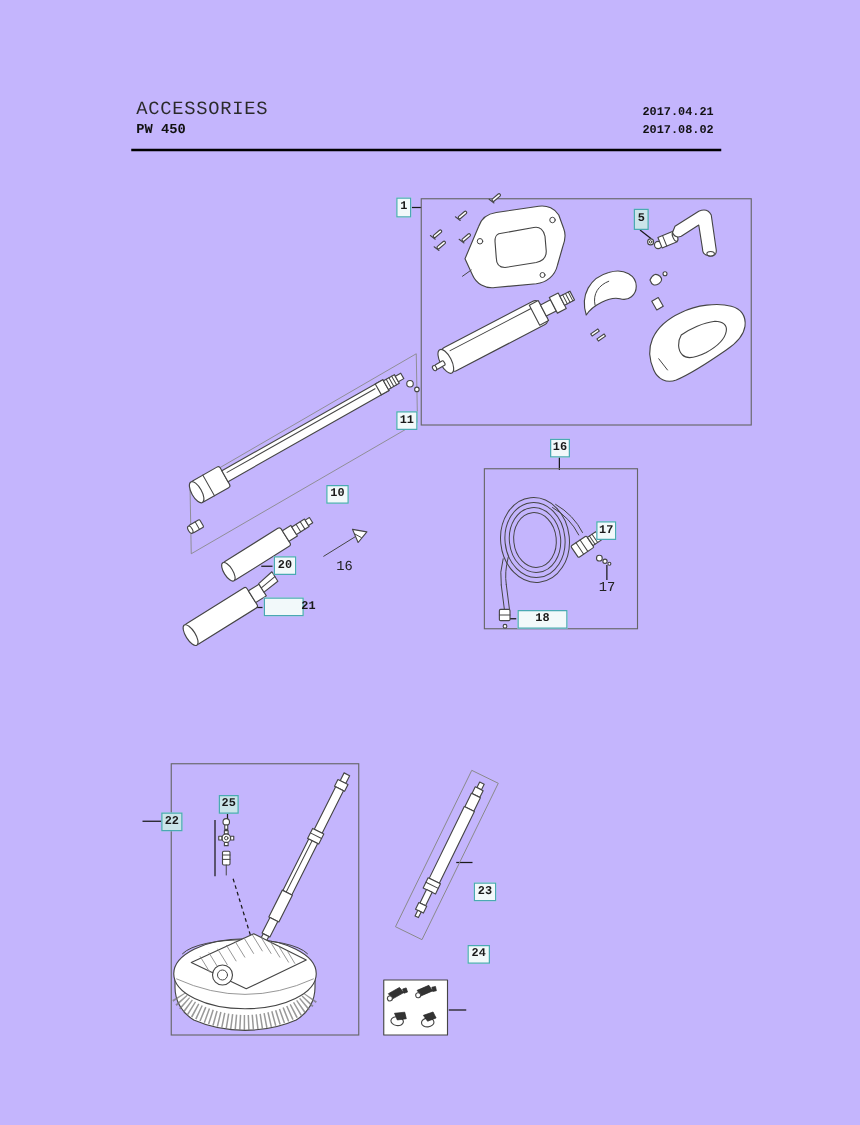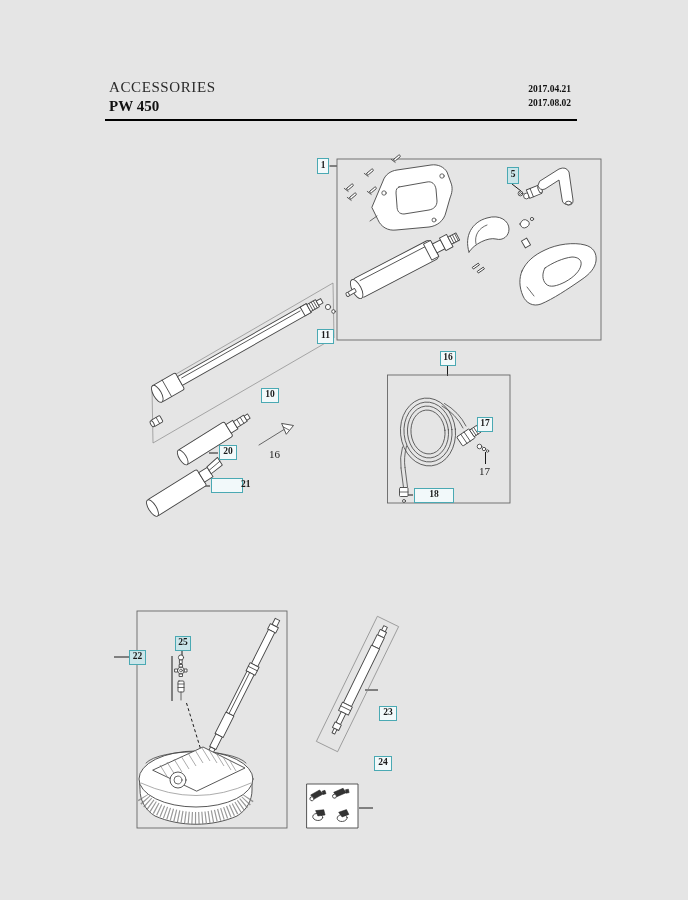--- a/index.html
+++ b/index.html
@@ -1,19 +1,19 @@
 <!DOCTYPE html>
 <html><head>
 <meta charset="utf-8">
 <style>
   html,body{margin:0;padding:0;background:#fff;}
-  .page{position:relative;width:688px;height:900px;background:#e5e5e5;overflow:hidden;
-        font-family:Liberation Serif, serif;}
+  .page{position:relative;width:688px;height:900px;background:#c4b5fd;overflow:hidden;
+        font-family:Liberation Mono, monospace;}
   .hdr-title{position:absolute;left:109px;top:79px;font-size:15px;letter-spacing:.6px;color:#2a2a2a;}
-  .hdr-model{position:absolute;left:109px;top:98px;font-size:15px;font-weight:700;color:#111;}
+  .hdr-model{position:absolute;left:109px;top:98px;font-size:11px;font-weight:700;color:#111;}
   .hdr-date{position:absolute;width:120px;text-align:right;right:117px;font-size:9.5px;font-weight:700;color:#111;}
   .d1{top:84px;text-align:right;} .d2{top:98px;}
   .rule{position:absolute;left:105px;top:119px;width:472px;height:2px;background:#000;}
   .co{position:absolute;box-sizing:border-box;height:15px;border:1.8px solid #4aa9b3;background:#f2f9fa;
       color:#1a1a1a;font-size:9.5px;font-weight:700;line-height:11px;text-align:center;padding:0 1px;}
   .co.tint{background:#cbe5e9;}
   .plain{position:absolute;font-size:11px;color:#222;}
   svg.canvas{position:absolute;left:0;top:0;}
   .p{fill:#fff;stroke:#454545;stroke-width:.9;stroke-linejoin:round;stroke-linecap:round;}
   .ln{fill:none;stroke:#454545;stroke-width:.8;stroke-linecap:round;}

